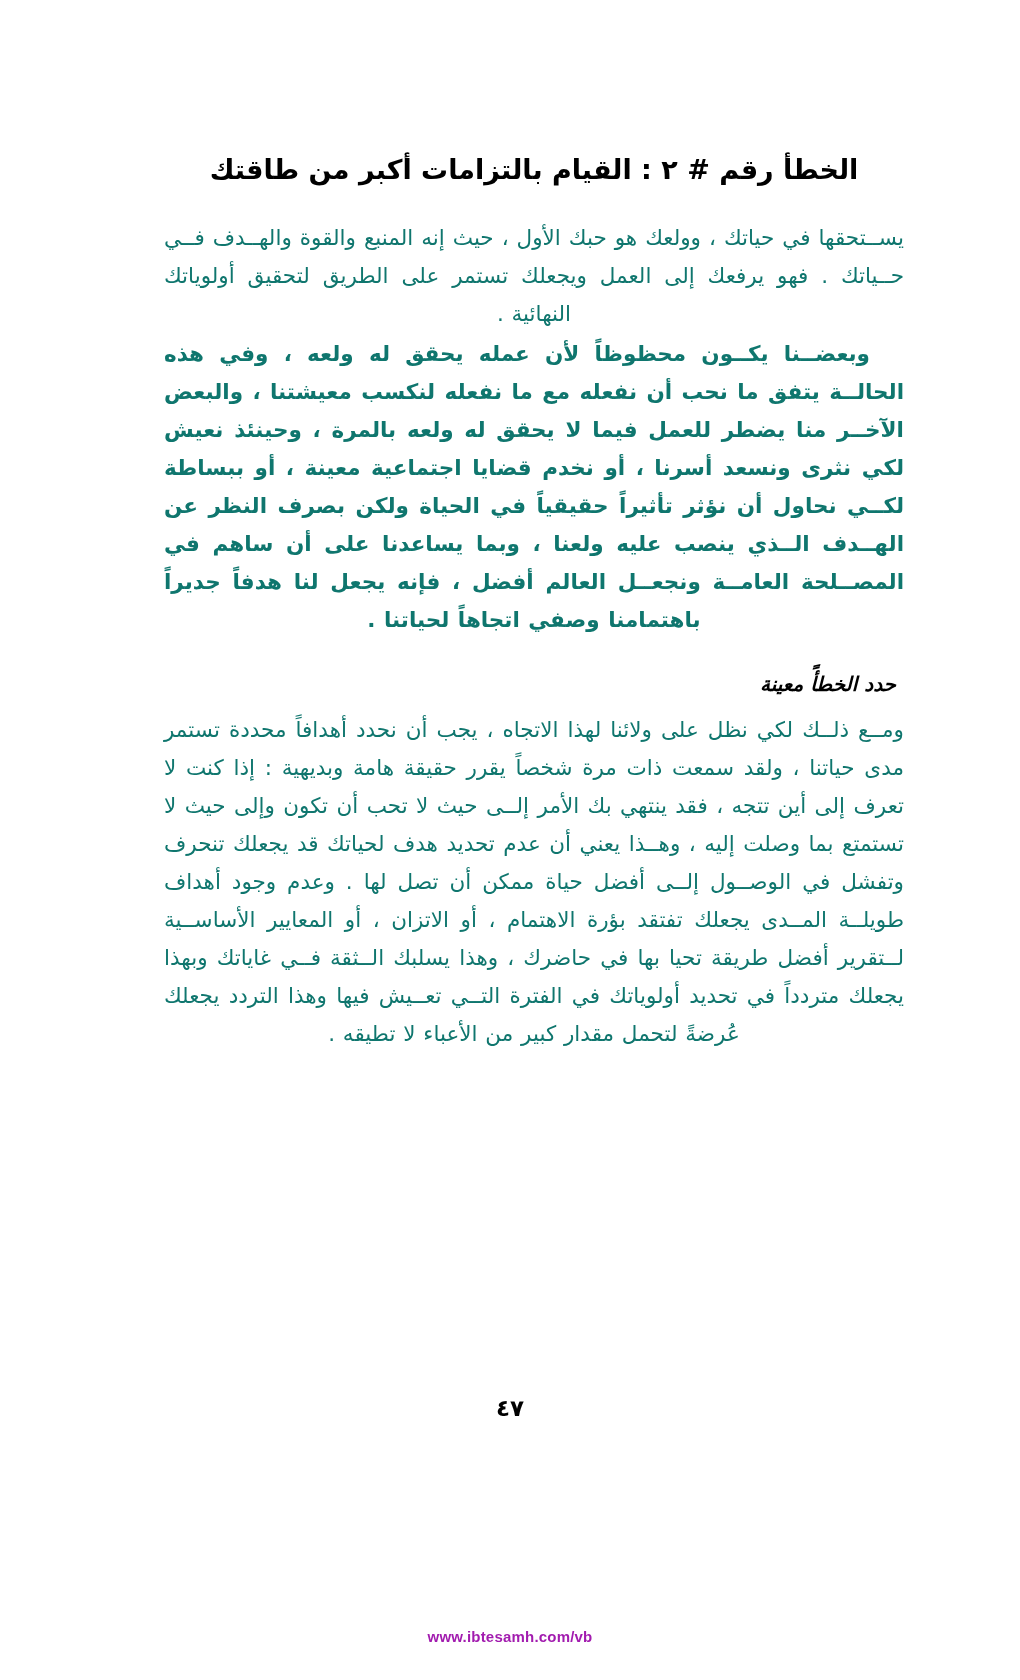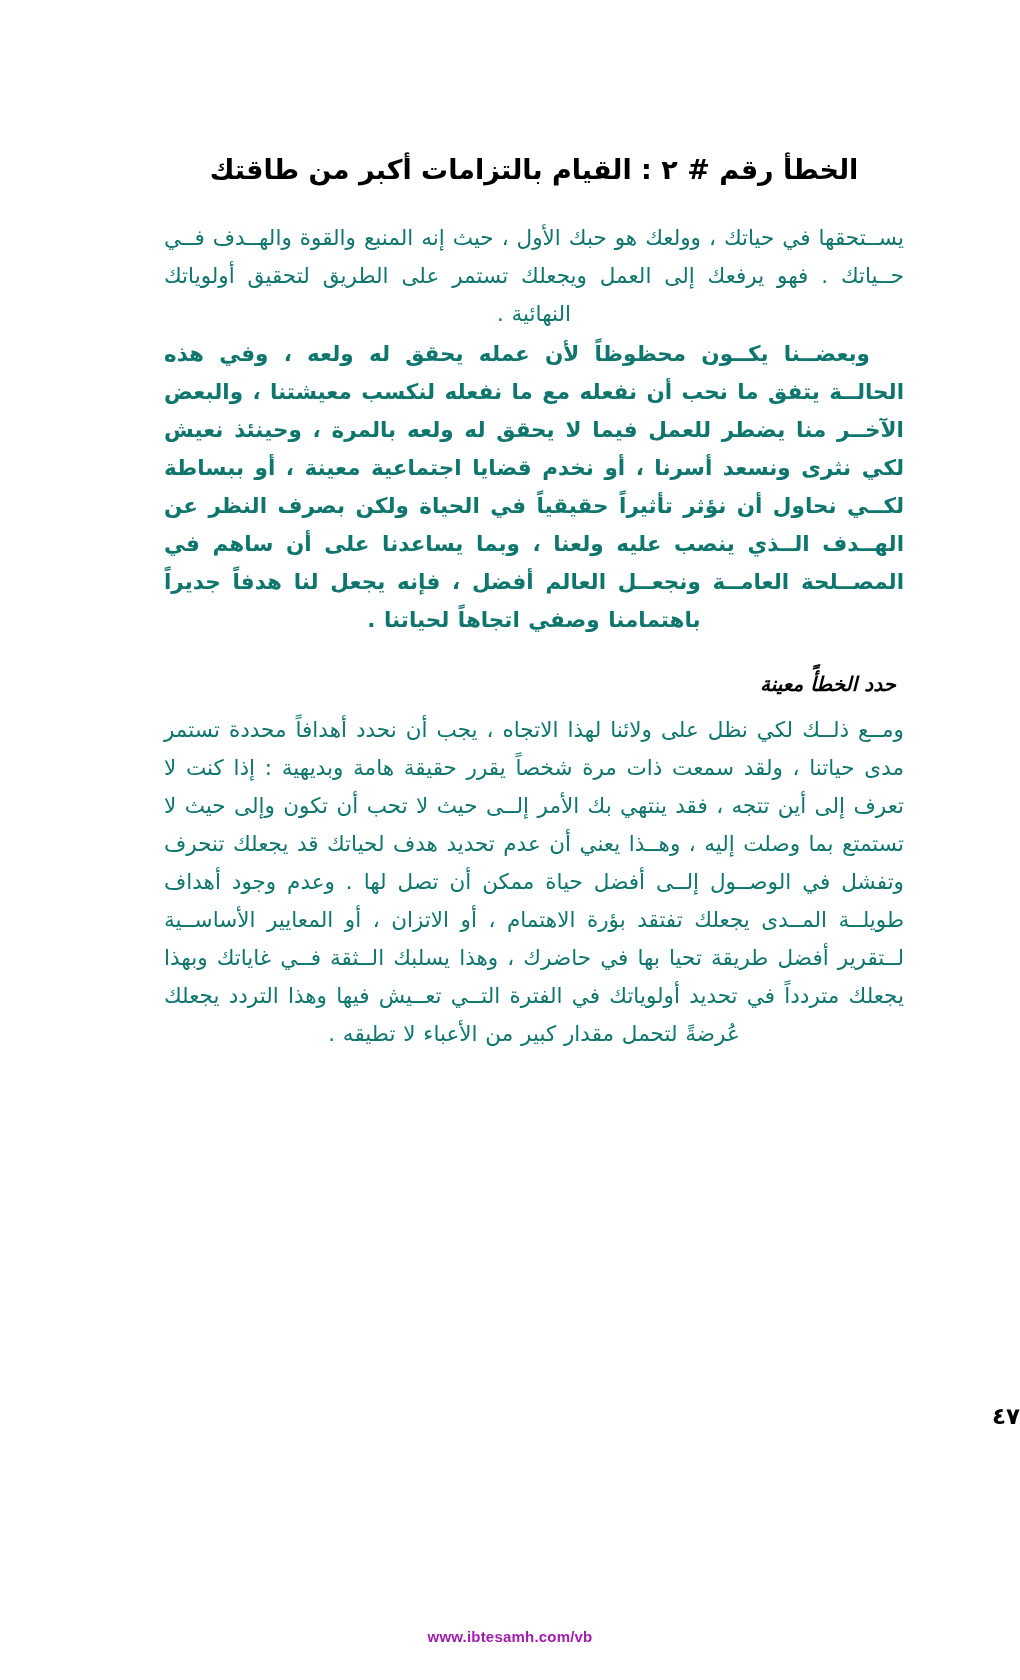--- a/index.html
+++ b/index.html
@@ -66,26 +66,26 @@
     padding-right: 8px;
     color: #000;
   }
 
   
   .page-number {
     position: absolute;
     left: 0;
     right: 0;
     top: 1395px;
+    text-align: center;
     font-family: "DejaVu Sans", sans-serif;
     font-size: 23px;
     font-weight: 600;
     color: #000;
     direction: rtl;
-    margin-top: 8px;
   }
 
   
   .watermark {
     position: absolute;
     left: 0;
     right: 0;
     top: 1628px;
     text-align: center;
     direction: ltr;

